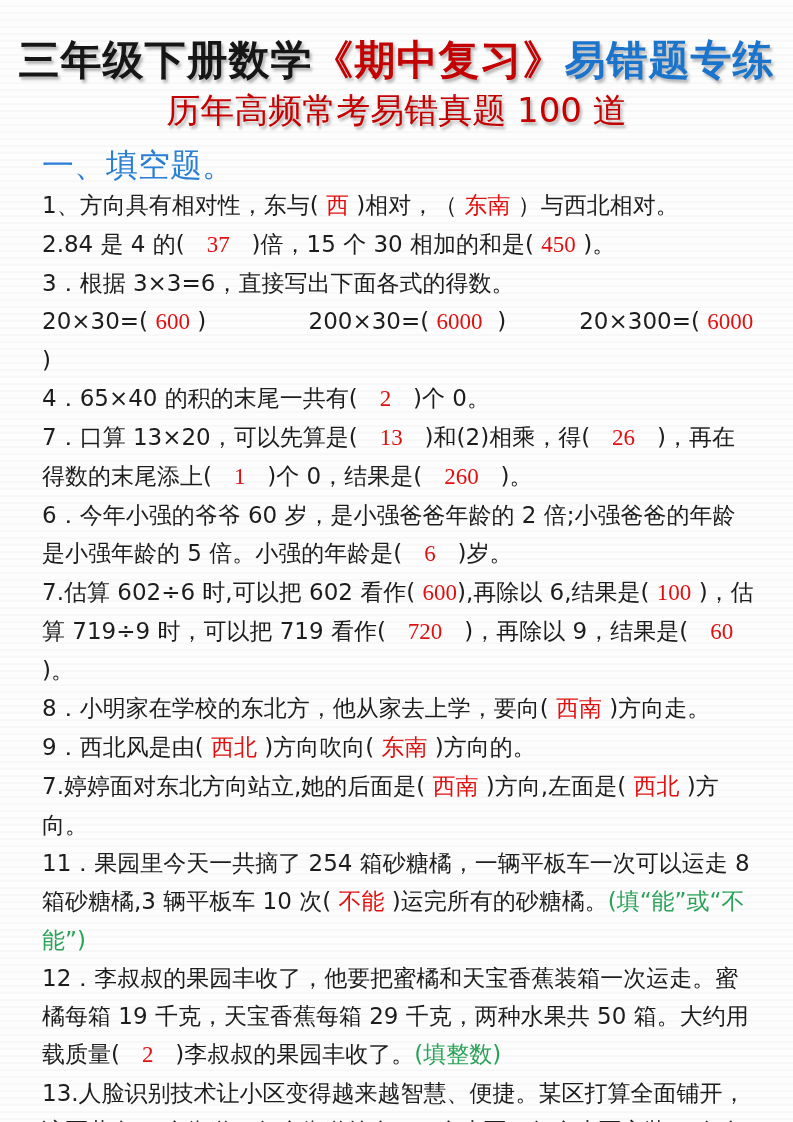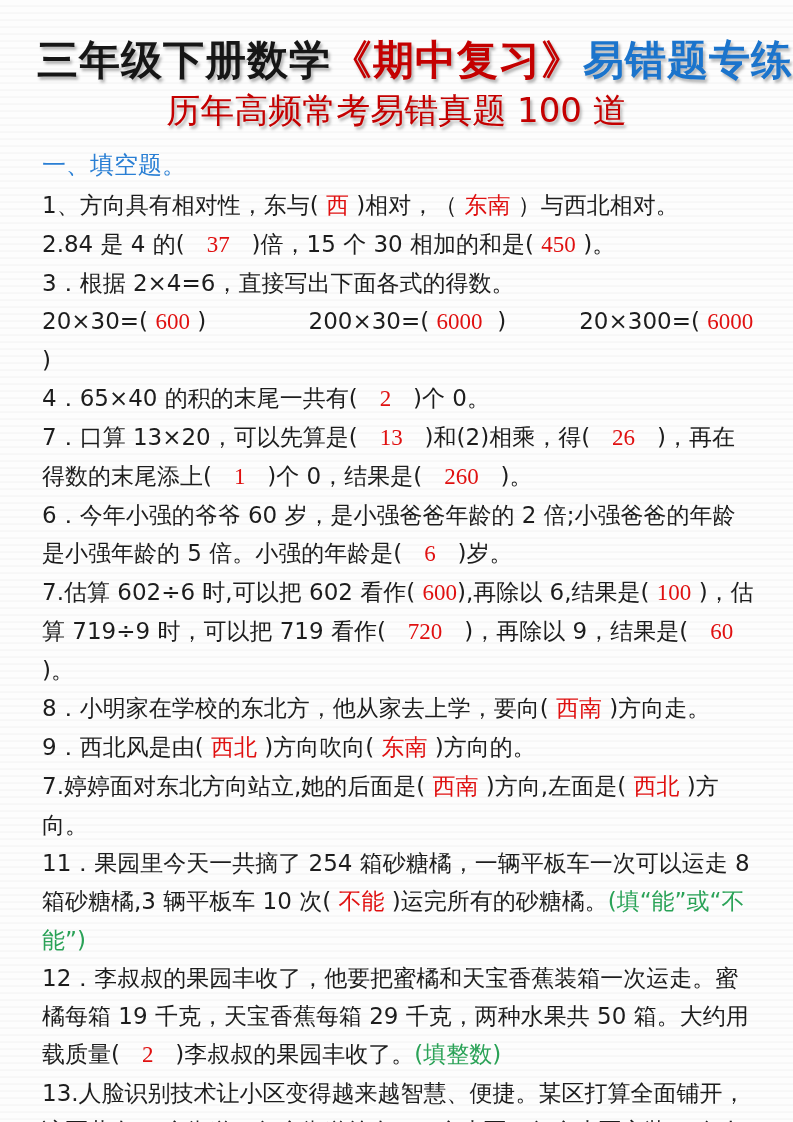--- a/index.html
+++ b/index.html
@@ -21,37 +21,36 @@
     );
   }
   .header { text-align: center; padding-top: 34px; }
   .title {
     font-size: 41px;
     font-weight: 700;
     letter-spacing: 1px;
     line-height: 52px;
     text-shadow: 2px 3px 3px rgba(90,90,90,0.45);
     white-space: nowrap;
-    text-align: right;
   }
   .title .t-black { color: #161616; }
   .title .t-red   { color: #c40000; }
   .title .t-blue  { color: #1b74cc; }
   .subtitle {
     font-size: 34px;
     font-weight: 400;
     color: #c40000;
     line-height: 44px;
     margin-top: 2px;
     text-shadow: 2px 3px 3px rgba(90,90,90,0.45);
     white-space: nowrap;
   }
   .section-heading {
     color: #2a7fd4;
-    font-size: 24px;
+    font-size: 32px;
     line-height: 34px;
     margin: 16px 0 0 42px;
   }
   .questions {
     padding: 4px 38px 0 42px;
     font-size: 23px;
     line-height: 38px;
     color: #1d1d1d;
   }
   .q { margin: 0; white-space: pre-wrap; }
@@ -71,21 +70,21 @@
       <span class="t-black">三年级下册数学</span><span class="t-red">《期中复习》</span><span class="t-blue">易错题专练</span>
     </div>
     <div class="subtitle">历年高频常考易错真题 100 道</div>
   </div>
 
   <div class="section-heading">一、填空题。</div>
 
   <div class="questions">
       <p class="q"><span class="text">1、方向具有相对性，东与( </span><span class="answer">西</span><span class="text"> )相对，（ </span><span class="answer">东南</span><span class="text"> ）与西北相对。</span></p>
       <p class="q"><span class="text">2.84 是 4 的(   </span><span class="answer">37</span><span class="text">   )倍，15 个 30 相加的和是( </span><span class="answer">450</span><span class="text"> )。</span></p>
-      <p class="q"><span class="text">3．根据 2×4=6，直接写出下面各式的得数。</span></p>
+      <p class="q"><span class="text">3．根据 3×3=6，直接写出下面各式的得数。</span></p>
       <p class="q"><span class="text">20×30=( </span><span class="answer">600</span><span class="text"> )              200×30=( </span><span class="answer">6000</span><span class="text">  )          20×300=( </span><span class="answer">6000</span><span class="text"> )</span></p>
       <p class="q"><span class="text">4．65×40 的积的末尾一共有(   </span><span class="answer">2</span><span class="text">   )个 0。</span></p>
       <p class="q"><span class="text">7．口算 13×20，可以先算是(   </span><span class="answer">13</span><span class="text">   )和(2)相乘，得(   </span><span class="answer">26</span><span class="text">   )，再在得数的末尾添上(   </span><span class="answer">1</span><span class="text">   )个 0，结果是(   </span><span class="answer">260</span><span class="text">   )。</span></p>
       <p class="q"><span class="text">6．今年小强的爷爷 60 岁，是小强爸爸年龄的 2 倍;小强爸爸的年龄是小强年龄的 5 倍。小强的年龄是(   </span><span class="answer">6</span><span class="text">   )岁。</span></p>
       <p class="q"><span class="text">7.估算 602÷6 时,可以把 602 看作( </span><span class="answer">600</span><span class="text">),再除以 6,结果是( </span><span class="answer">100</span><span class="text"> )，估算 719÷9 时，可以把 719 看作(   </span><span class="answer">720</span><span class="text">   )，再除以 9，结果是(   </span><span class="answer">60</span><span class="text">   )。</span></p>
       <p class="q"><span class="text">8．小明家在学校的东北方，他从家去上学，要向( </span><span class="answer">西南</span><span class="text"> )方向走。</span></p>
       <p class="q"><span class="text">9．西北风是由( </span><span class="answer">西北</span><span class="text"> )方向吹向( </span><span class="answer">东南</span><span class="text"> )方向的。</span></p>
       <p class="q"><span class="text">7.婷婷面对东北方向站立,她的后面是( </span><span class="answer">西南</span><span class="text"> )方向,左面是( </span><span class="answer">西北</span><span class="text"> )方向。</span></p>
       <p class="q"><span class="text">11．果园里今天一共摘了 254 箱砂糖橘，一辆平板车一次可以运走 8 箱砂糖橘,3 辆平板车 10 次( </span><span class="answer">不能</span><span class="text"> )运完所有的砂糖橘。</span><span class="note">(填“能”或“不能”)</span></p>
       <p class="q"><span class="text">12．李叔叔的果园丰收了，他要把蜜橘和天宝香蕉装箱一次运走。蜜橘每箱 19 千克，天宝香蕉每箱 29 千克，两种水果共 50 箱。大约用载质量(   </span><span class="answer">2</span><span class="text">   )李叔叔的果园丰收了。</span><span class="note">(填整数)</span></p>

